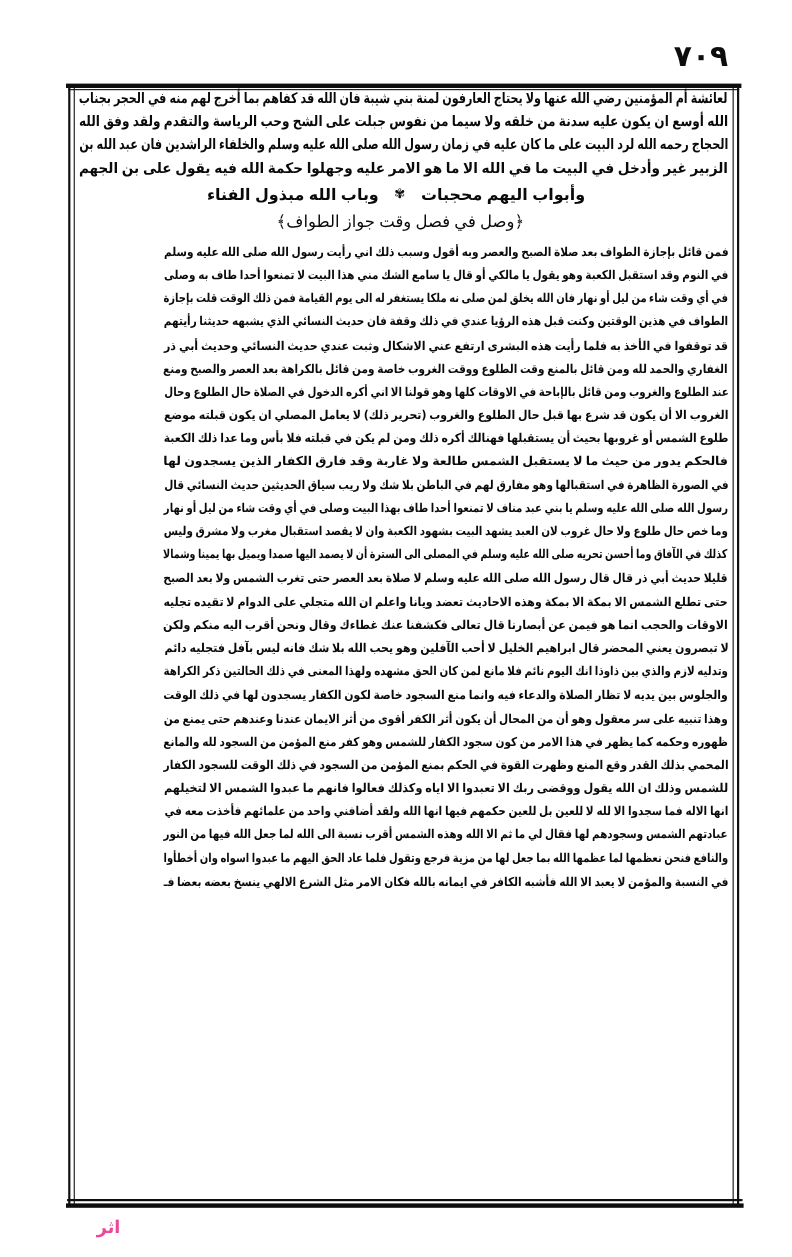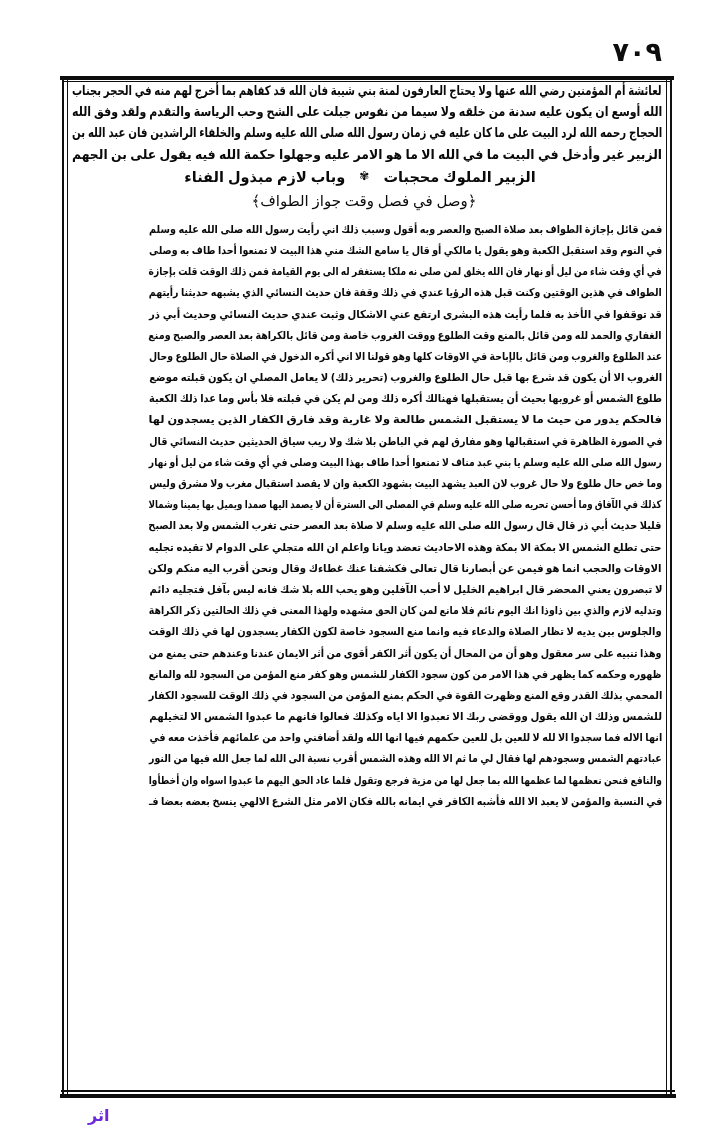--- a/index.html
+++ b/index.html
@@ -182,21 +182,21 @@
 
   
   .catchword {
     position: absolute;
     left: 88px;
     top: 1090px;
     font-family: "DejaVu Sans", sans-serif;
     font-size: 16px;
     font-weight: 700;
     direction: rtl;
-    color: #6d28d9;
+    color: #ec4899;
   }
 </style>
 </head>
 <body>
 
 <div class="page">
 
   <div class="folio">٧٠٩</div>
 
   <div class="rule-top">
@@ -214,21 +214,21 @@
   </div>
 
   <div class="textblock">
 
     <div class="line"><span style="width: auto; text-align-last: auto; display: inline-block; white-space: nowrap; transform-origin: right center; transform: scaleX(0.7662);">لعائشة أم المؤمنين رضي الله عنها ولا يحتاج العارفون لمنة بني شيبة فان الله قد كفاهم بما أخرج لهم منه في الحجر بجناب</span></div>
     <div class="line"><span style="width: auto; text-align-last: auto; display: inline-block; white-space: nowrap; transform-origin: right center; transform: scaleX(0.8333);">الله أوسع ان يكون عليه سدنة من خلقه ولا سيما من نفوس جبلت على الشح وحب الرياسة والتقدم ولقد وفق الله</span></div>
     <div class="line"><span style="width: auto; text-align-last: auto; display: inline-block; white-space: nowrap; transform-origin: right center; transform: scaleX(0.7753);">الحجاج رحمه الله لرد البيت على ما كان عليه في زمان رسول الله صلى الله عليه وسلم والخلفاء الراشدين فان عبد الله بن</span></div>
     <div class="line"><span style="width: auto; text-align-last: auto; display: inline-block; white-space: nowrap; transform-origin: right center; transform: scaleX(0.938);">الزبير غير وأدخل في البيت ما في الله الا ما هو الامر عليه وجهلوا حكمة الله فيه يقول على بن الجهم</span></div>
 
     <div class="centered poetic">
-      <span>الزبير الملوك محجبات</span><span class="star">✾</span><span>وباب لازم مبذول الفناء</span>
+      <span>وأبواب اليهم محجبات</span><span class="star">✾</span><span>وباب الله مبذول الفناء</span>
     </div>
 
     <div class="centered heading">﴿وصل في فصل وقت جواز الطواف﴾</div>
 
     <span class="spacer-sm"></span>
 
     <div class="line line-dense"><span style="width: auto; text-align-last: auto; display: inline-block; white-space: nowrap; transform-origin: right center; transform: scaleX(0.8754);">فمن قائل بإجازة الطواف بعد صلاة الصبح والعصر وبه أقول وسبب ذلك اني رأيت رسول الله صلى الله عليه وسلم</span></div>
     <div class="line line-dense"><span style="width: auto; text-align-last: auto; display: inline-block; white-space: nowrap; transform-origin: right center; transform: scaleX(0.8651);">في النوم وقد استقبل الكعبة وهو يقول يا مالكي أو قال يا سامع الشك مني هذا البيت لا تمنعوا أحدا طاف به وصلى</span></div>
     <div class="line line-dense"><span style="width: auto; text-align-last: auto; display: inline-block; white-space: nowrap; transform-origin: right center; transform: scaleX(0.824);">في أي وقت شاء من ليل أو نهار فان الله يخلق لمن صلى نه ملكا يستغفر له الى يوم القيامة فمن ذلك الوقت قلت بإجازة</span></div>
     <div class="line line-dense"><span style="width: auto; text-align-last: auto; display: inline-block; white-space: nowrap; transform-origin: right center; transform: scaleX(0.8626);">الطواف في هذين الوقتين وكنت قبل هذه الرؤيا عندي في ذلك وقفة فان حديث النسائي الذي يشبهه حديثنا رأيتهم</span></div>

